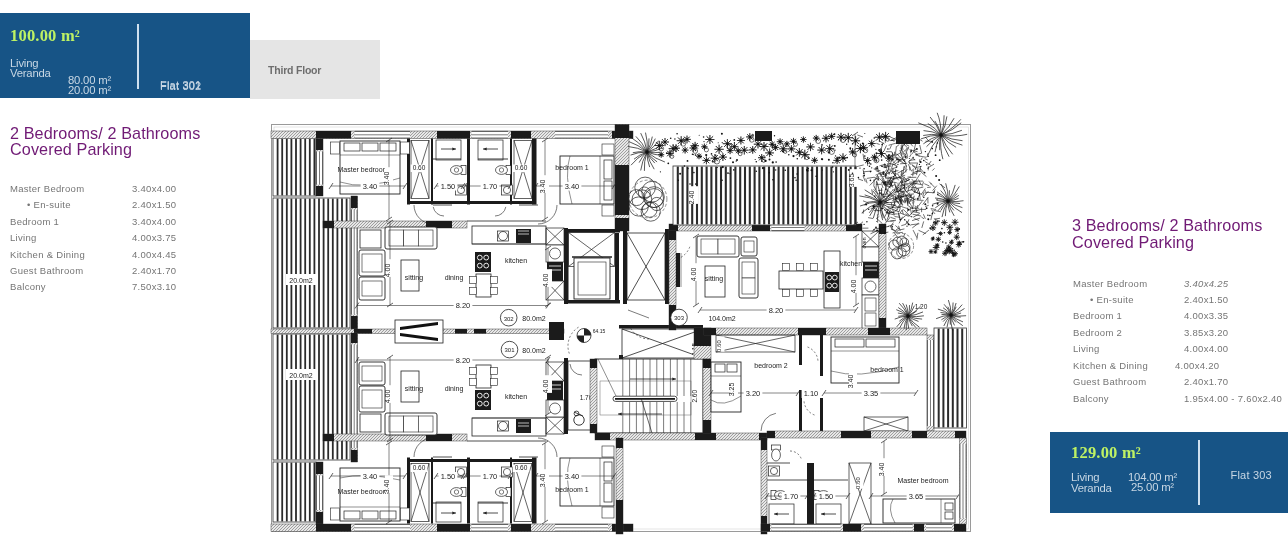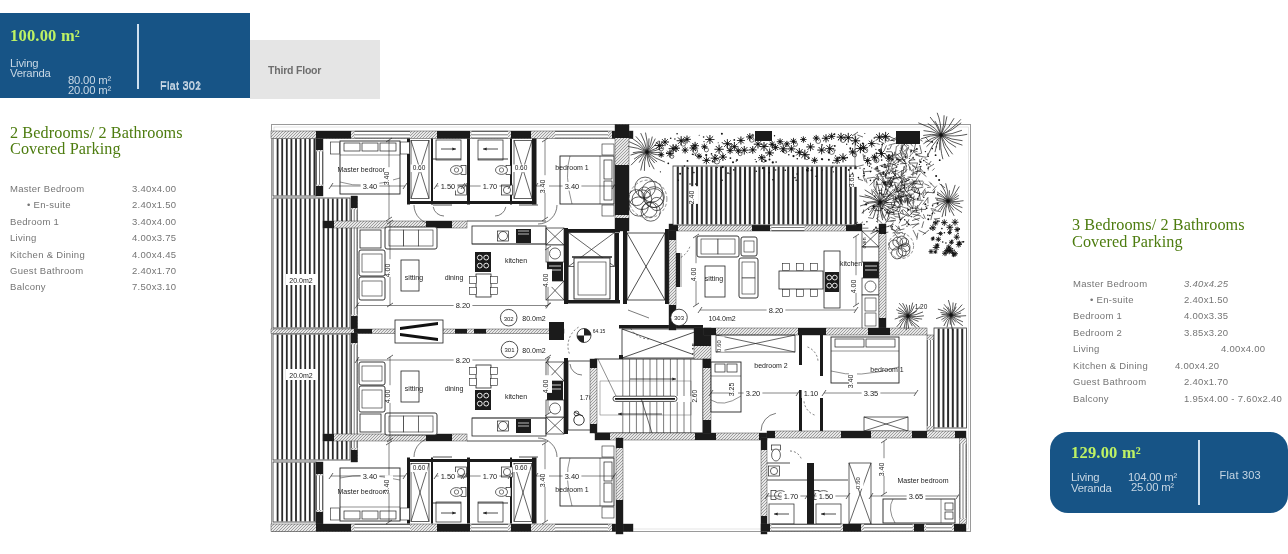--- a/index.html
+++ b/index.html
@@ -1,21 +1,21 @@
 <!DOCTYPE html>
 <html><head><meta charset="utf-8"><title>Third Floor Plan</title>
 <style>
 html,body{margin:0;padding:0;background:#fff;width:1288px;height:554px;overflow:hidden;}
 body{font-family:"Liberation Sans",sans-serif;position:relative;}
 .abs{position:absolute;}
 .card{background:#175486;color:#d3dfea;}
 .sq{font-family:"Liberation Serif",serif;font-weight:bold;color:#bef264;font-size:16.5px;letter-spacing:0.2px;}
 .kv{font-size:11.3px;line-height:10.8px;color:#c8d7e4;letter-spacing:-0.2px;}
 .flat{font-size:11px;color:#c8d7e4;letter-spacing:0.2px;}
-.hd{font-family:Liberation Serif, serif;color:#4d7c0f;font-size:16.2px;line-height:16.8px;letter-spacing:0.1px;}
+.hd{font-family:Liberation Sans, sans-serif;color:#701a75;font-size:16.2px;line-height:16.8px;letter-spacing:0.1px;}
 .tbl{font-size:9.5px;color:#757575;letter-spacing:0.3px;}
 .tbl div{height:16.45px;line-height:16.45px;}
 .tbl span{position:absolute;white-space:nowrap;}
 </style></head>
 <body>
 
 <div class="abs card" style="left:0;top:13px;width:250px;height:84.5px;">
 
   <div class="abs sq" style="left:10px;top:13px;">100.00 m²</div>
 
@@ -79,46 +79,46 @@
   <div>
       <span>Bedroom 1</span>
       <span style="left:111px;">4.00x3.35</span>
     </div>
   <div>
       <span>Bedroom 2</span>
       <span style="left:111px;">3.85x3.20</span>
     </div>
   <div>
       <span>Living</span>
-      <span style="left:111px;margin-left:37px;">4.00x4.00</span>
+      <span style="left:111px;">4.00x4.00</span>
     </div>
   <div>
       <span>Kitchen &amp; Dining</span>
       <span style="left:102px;">4.00x4.20</span>
     </div>
   <div>
       <span>Guest Bathroom</span>
       <span style="left:111px;">2.40x1.70</span>
     </div>
   <div>
       <span>Balcony</span>
       <span style="left:111px;">1.95x4.00 - 7.60x2.40</span>
     </div>
 </div>
 
-<div class="abs card" style="left:1049.5px;top:431.5px;width:238.5px;height:81.5px;border-radius:18px;">
+<div class="abs card" style="left:1049.5px;top:431.5px;width:238.5px;height:81.5px;">
 
   <div class="abs sq" style="left:21.5px;top:11px;">129.00 m²</div>
 
   <div class="abs kv" style="left:21.5px;top:40.9px;">Living<br>Veranda</div>
   <div class="abs kv" style="left:78.5px;top:40px;">104.00 m²<br>&nbsp;25.00 m²</div>
 
   <div class="abs" style="left:148.5px;top:8.5px;width:1.5px;height:65px;background:#cfe0ef;"></div>
 
-  <div class="abs flat" style="left:170px;top:37.1px;">Flat 303</div>
+  <div class="abs flat" style="left:181px;top:37.1px;">Flat 303</div>
 </div>
 
 <svg width="1288" height="554" viewBox="0 0 1288 554" font-family="Liberation Sans, sans-serif" style="position:absolute;left:0;top:0">
 <defs>
       <pattern id="wh" width="3" height="3" patternUnits="userSpaceOnUse">
         <rect width="3" height="3" fill="#e7e7e7"></rect>
         <path d="M0,3 L3,0" stroke="#808080" stroke-width="0.7"></path>
       </pattern>
     </defs>
 

